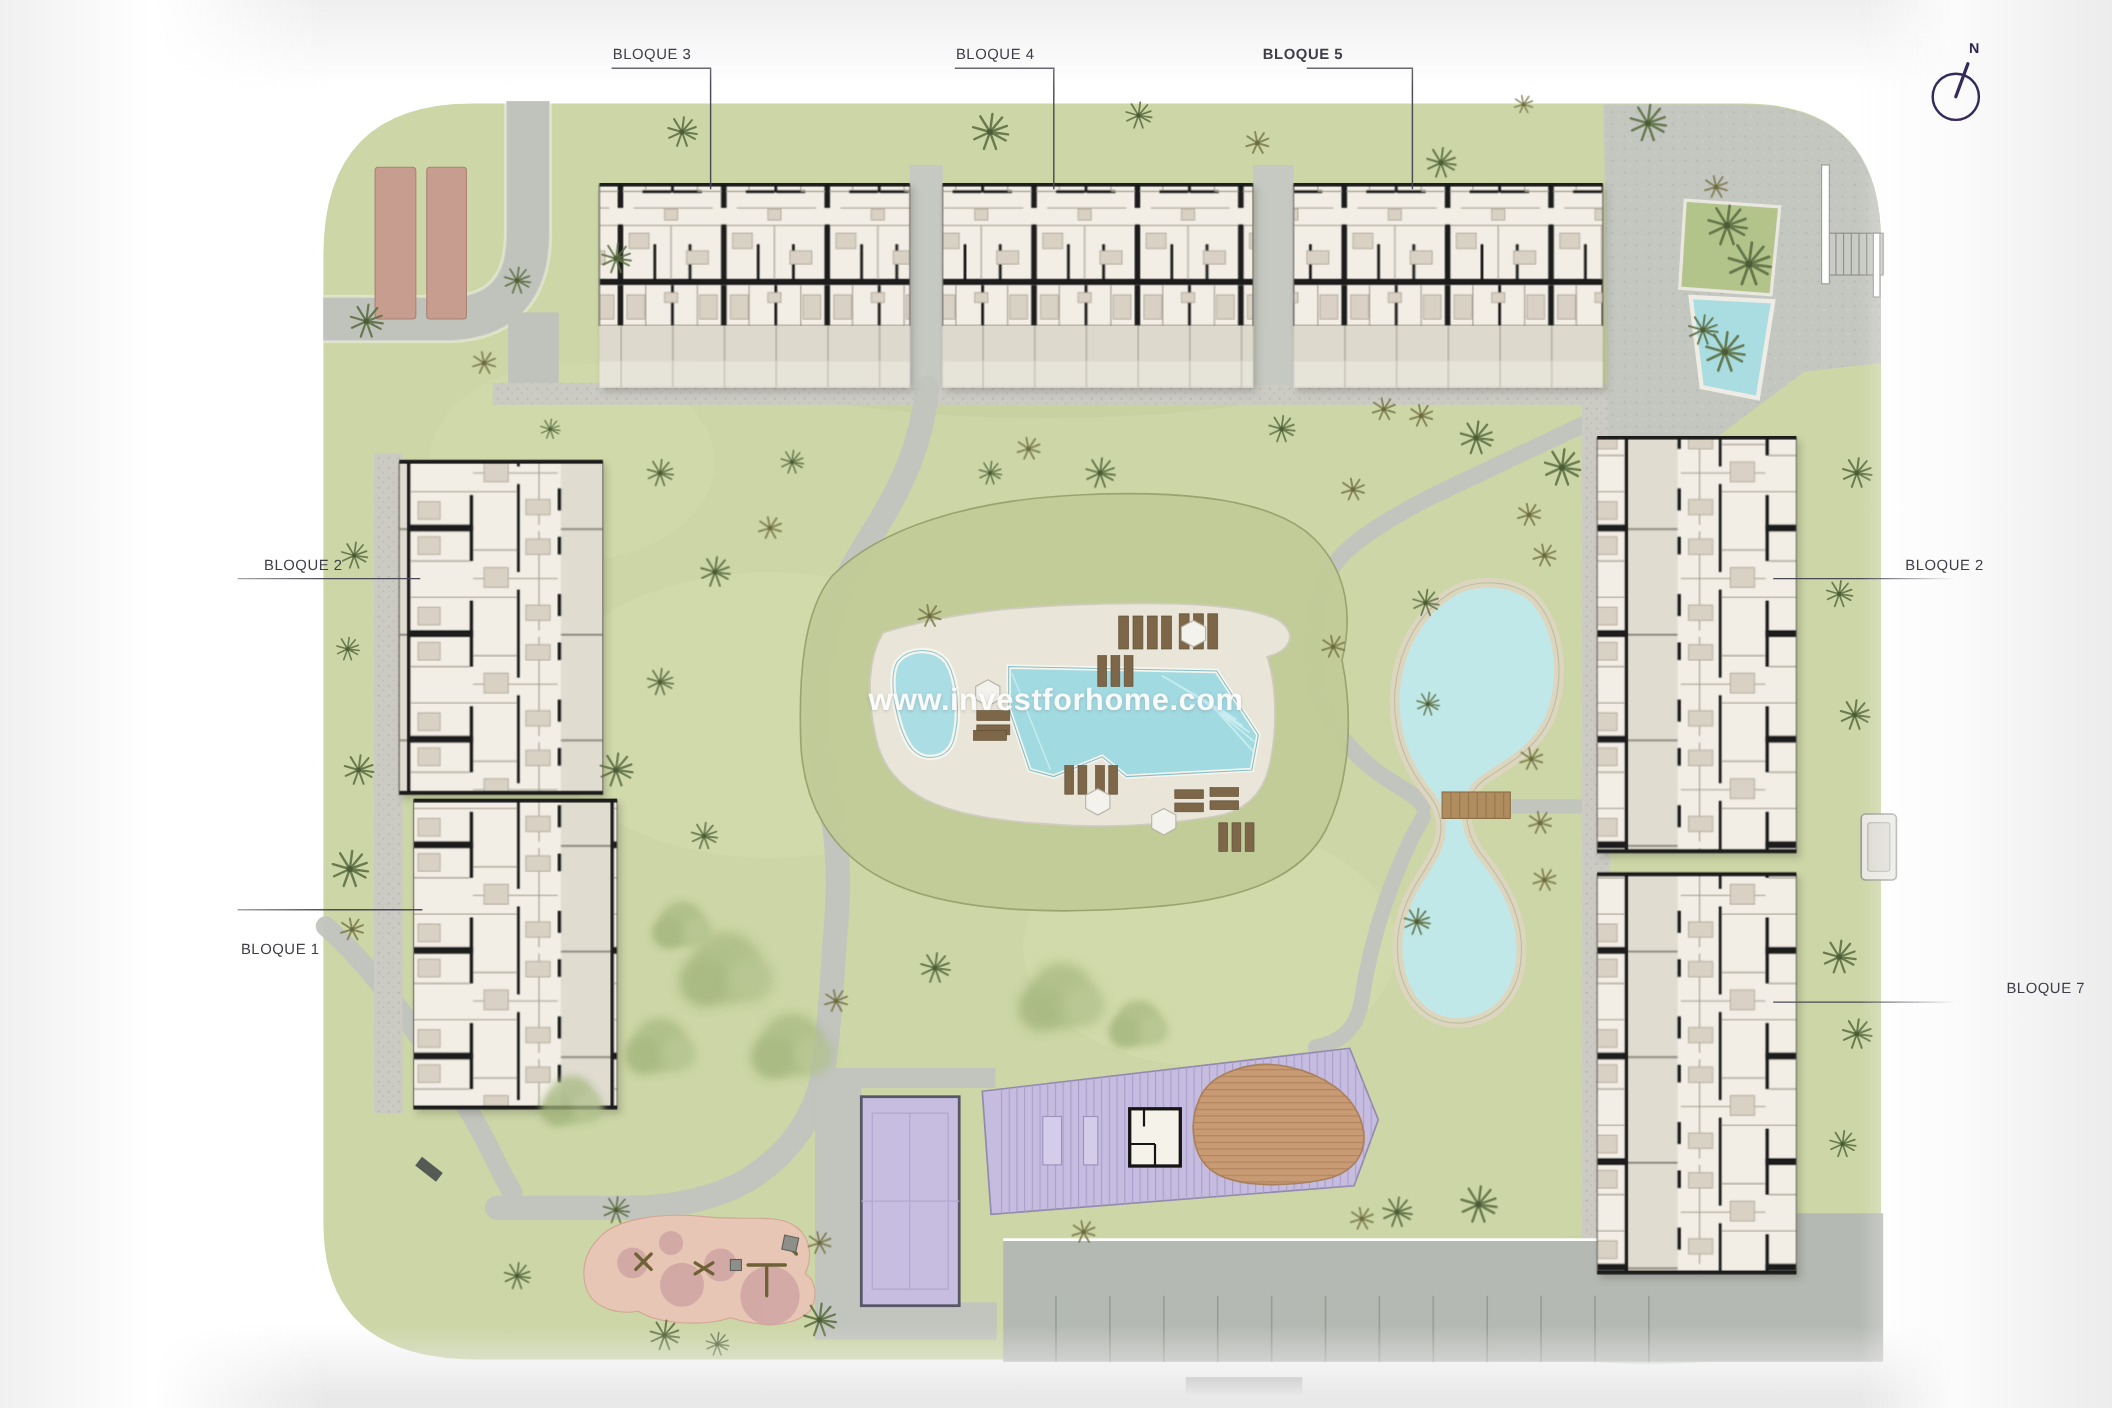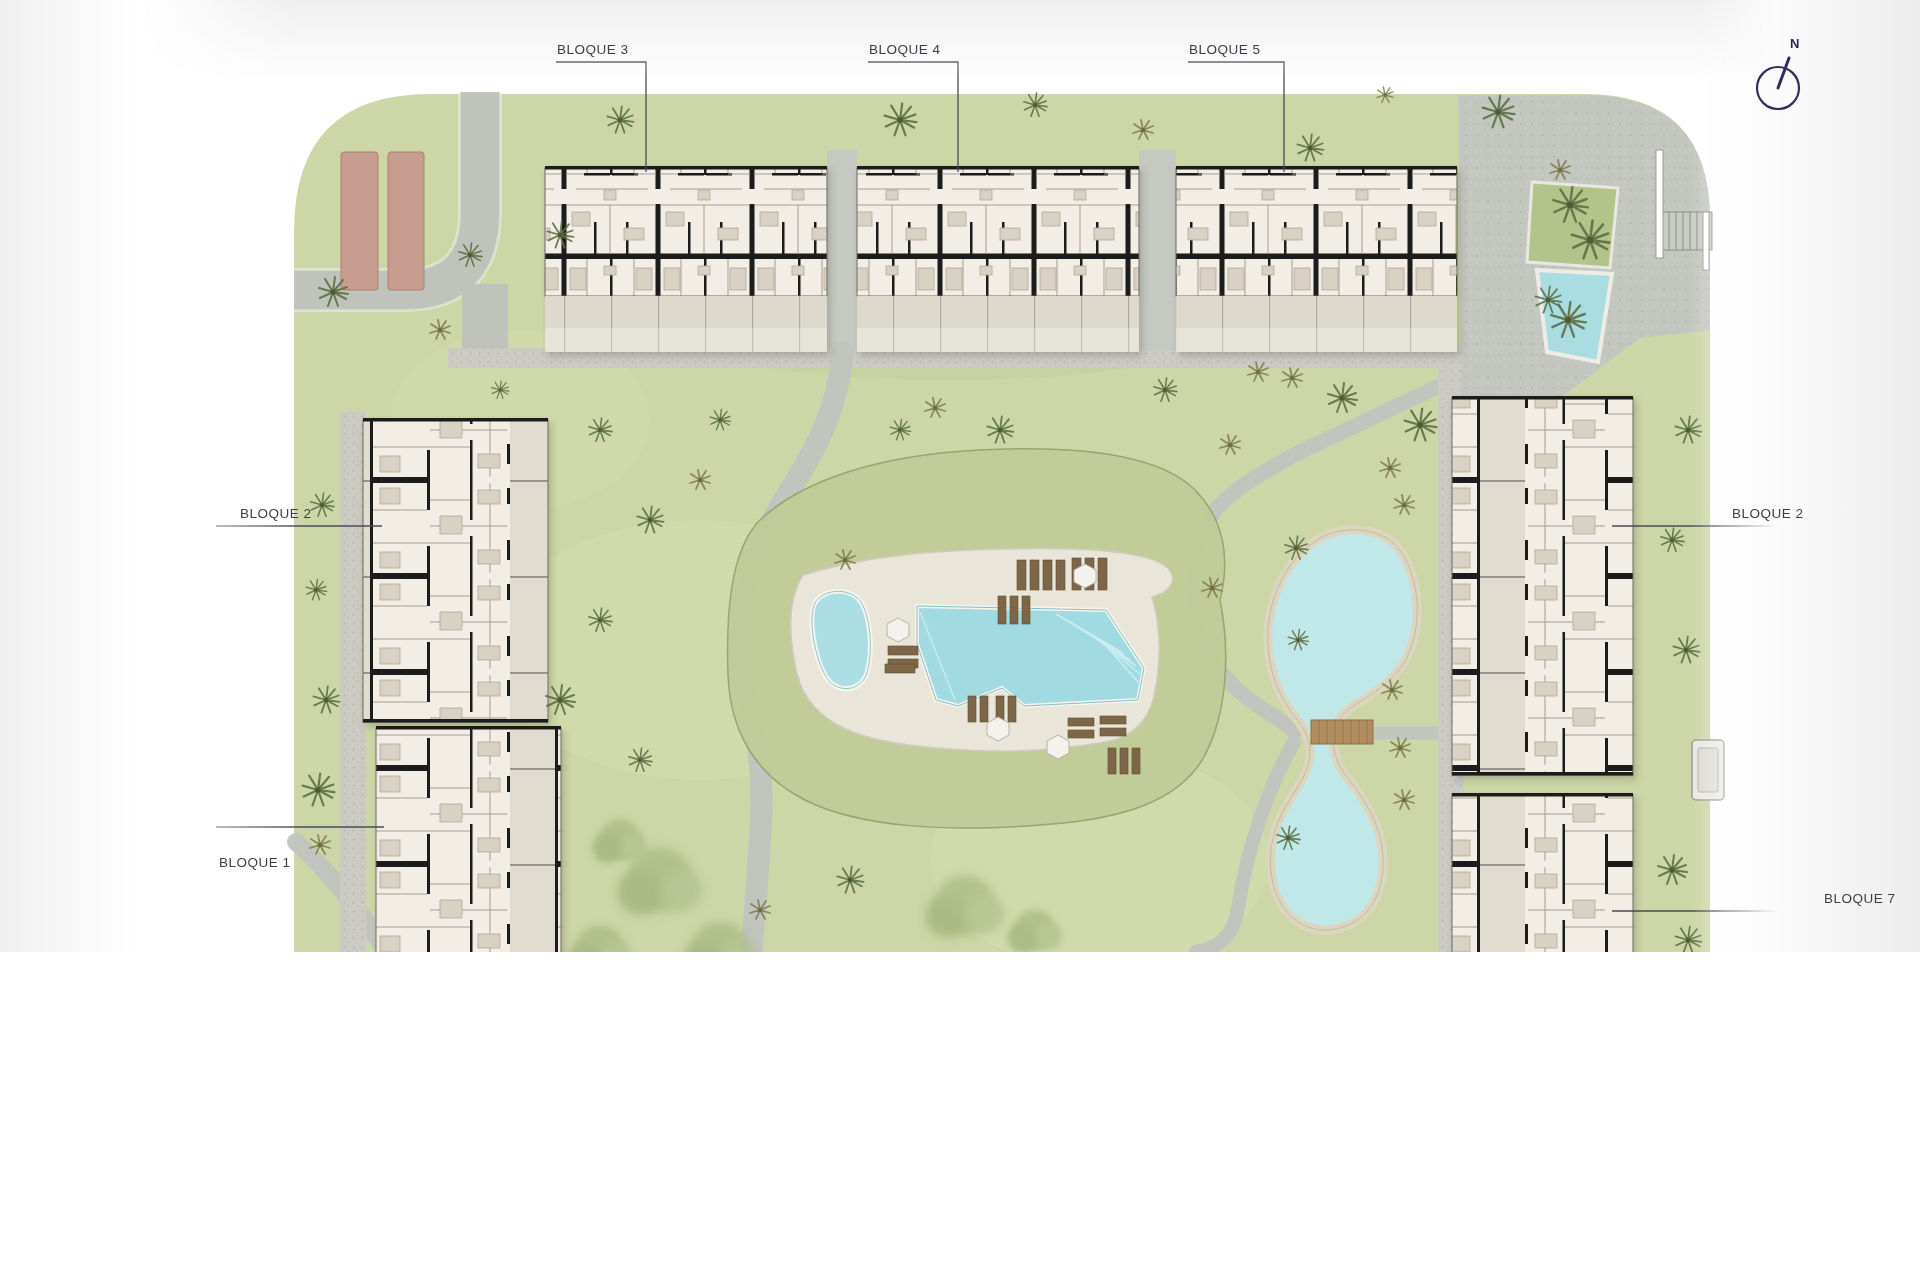--- a/index.html
+++ b/index.html
@@ -1,16 +1,16 @@
 <!DOCTYPE html>
 <html><head>
 <meta charset="utf-8">
 <style>
   html,body{margin:0;padding:0;background:#ffffff;}
-  .stage{position:relative;width:1920px;height:952px;background:#ffffff;overflow:hidden;
+  .stage{position:relative;width:1920px;height:1280px;background:#ffffff;overflow:hidden;
          font-family:"Liberation Sans", sans-serif;}
   .stage svg.scene{position:absolute;left:0;top:0;}
   .plan-label{position:absolute;font-size:13.5px;color:#3e3e48;letter-spacing:.5px;
               white-space:nowrap;z-index:30;}
   .watermark{position:absolute;left:50%;top:620px;transform:translateX(-50%);
              font-size:28px;font-weight:bold;color:rgba(255,255,255,.93);
              letter-spacing:.5px;z-index:25;text-shadow:0 1px 3px rgba(110,110,110,.35);}
   .compass{position:absolute;left:1742px;top:38px;width:80px;height:80px;z-index:30;}
   .compass .n{position:absolute;left:48px;top:-2px;font-size:13px;font-weight:bold;color:#2f2550;}
   .fade{position:absolute;pointer-events:none;z-index:20;}
@@ -481,26 +481,27 @@
     <path d="M1188,62 H1284 V172"></path>
     <path d="M216,526 H382"></path>
     <path d="M216,827 H384"></path>
     <path d="M1612,526 H1796"></path>
     <path d="M1612,911 H1794"></path>
   </g>
 </svg>
 
 <div class="plan-label" style="left:557px;top:42px;">BLOQUE 3</div>
 <div class="plan-label" style="left:869px;top:42px;">BLOQUE 4</div>
-<div class="plan-label" style="left:1189px;top:42px;">BLOQUE 5</div>
+<div class="plan-label" style="left:1148px;top:42px;font-weight:bold;">BLOQUE 5</div>
 <div class="plan-label" style="left:219px;top:506px;margin-left:21px;">BLOQUE 2</div>
 <div class="plan-label" style="left:219px;top:807px;margin-top:48px;">BLOQUE 1</div>
 <div class="plan-label" style="left:1732px;top:506px;">BLOQUE 2</div>
 <div class="plan-label" style="left:1824px;top:891px;">BLOQUE 7</div>
 
+<div class="watermark">www.investforhome.com</div>
 
 <div class="compass">
   <svg width="80" height="80" viewBox="0 0 80 80">
     <circle cx="36" cy="50" r="21" fill="none" stroke="#352a5c" stroke-width="2.2"></circle>
     <line x1="36" y1="50" x2="47" y2="20" stroke="#352a5c" stroke-width="3" stroke-linecap="round"></line>
   </svg>
   <span class="n">N</span>
 </div>
 
 <div class="fade top"></div>

